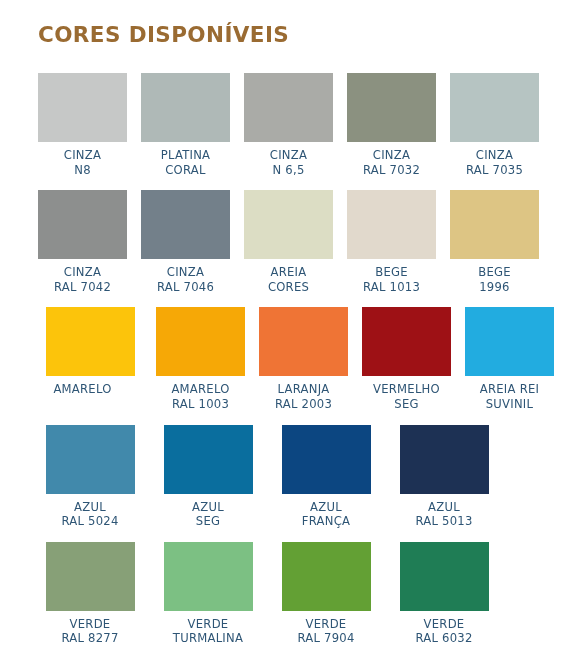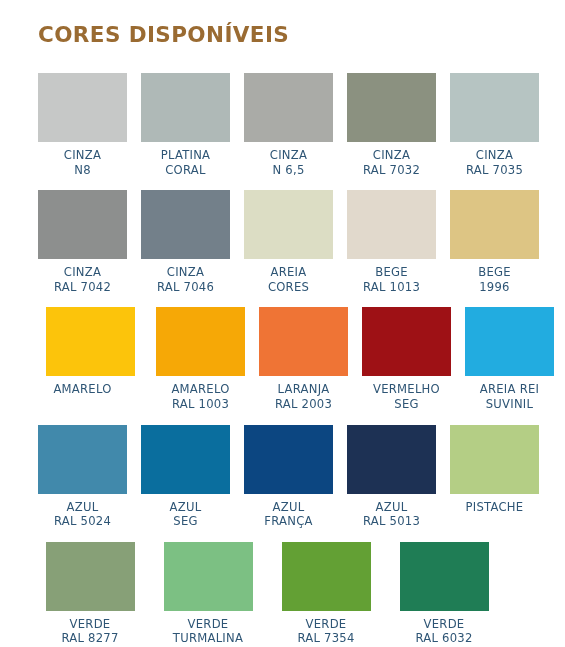--- a/index.html
+++ b/index.html
@@ -209,47 +209,41 @@
           <span class="label-line">FRANÇA</span>
         </div>
       </div>
       <div class="swatch-cell">
         <div class="swatch-chip" style="background-color: rgb(29, 49, 84);"></div>
         <div class="swatch-label">
           <span class="label-line">AZUL</span>
           <span class="label-line">RAL 5013</span>
         </div>
       </div>
-      <div class="swatch-cell">
-        <div class="swatch-chip" style="background-color: rgb(180, 206, 133);"></div>
-        <div class="swatch-label">
-          <span class="label-line">PISTACHE</span>
-        </div>
-      </div>
     </div>
     <div class="palette-row">
       <div class="swatch-cell">
         <div class="swatch-chip" style="background-color: rgb(135, 160, 119);"></div>
         <div class="swatch-label">
           <span class="label-line">VERDE</span>
           <span class="label-line">RAL 8277</span>
         </div>
       </div>
       <div class="swatch-cell">
         <div class="swatch-chip" style="background-color: rgb(124, 192, 131);"></div>
         <div class="swatch-label">
           <span class="label-line">VERDE</span>
           <span class="label-line">TURMALINA</span>
         </div>
       </div>
       <div class="swatch-cell">
         <div class="swatch-chip" style="background-color: rgb(99, 160, 52);"></div>
         <div class="swatch-label">
           <span class="label-line">VERDE</span>
-          <span class="label-line">RAL 7354</span>
+          <span class="label-line">RAL 7904</span>
         </div>
       </div>
       <div class="swatch-cell">
         <div class="swatch-chip" style="background-color: rgb(31, 125, 85);"></div>
         <div class="swatch-label">
           <span class="label-line">VERDE</span>
           <span class="label-line">RAL 6032</span>
         </div>
       </div>
     </div>

